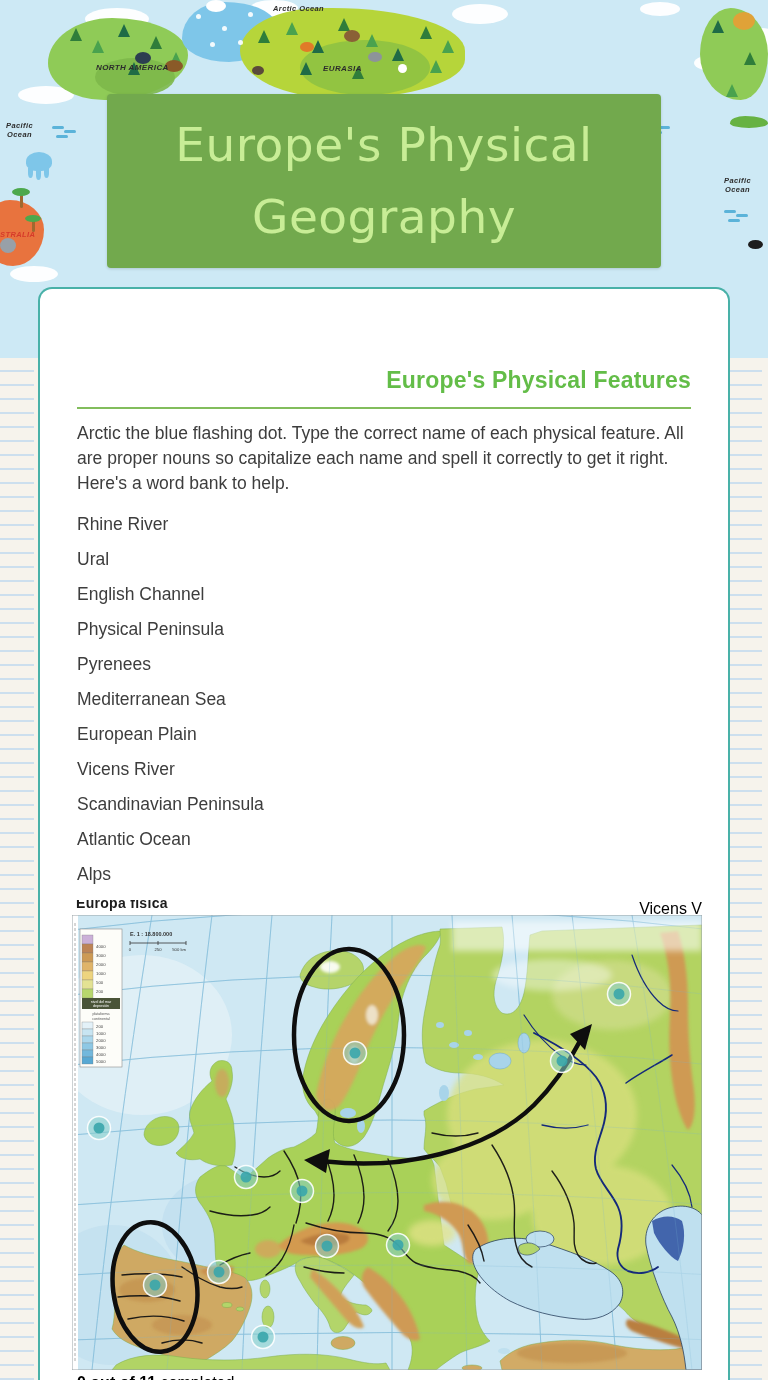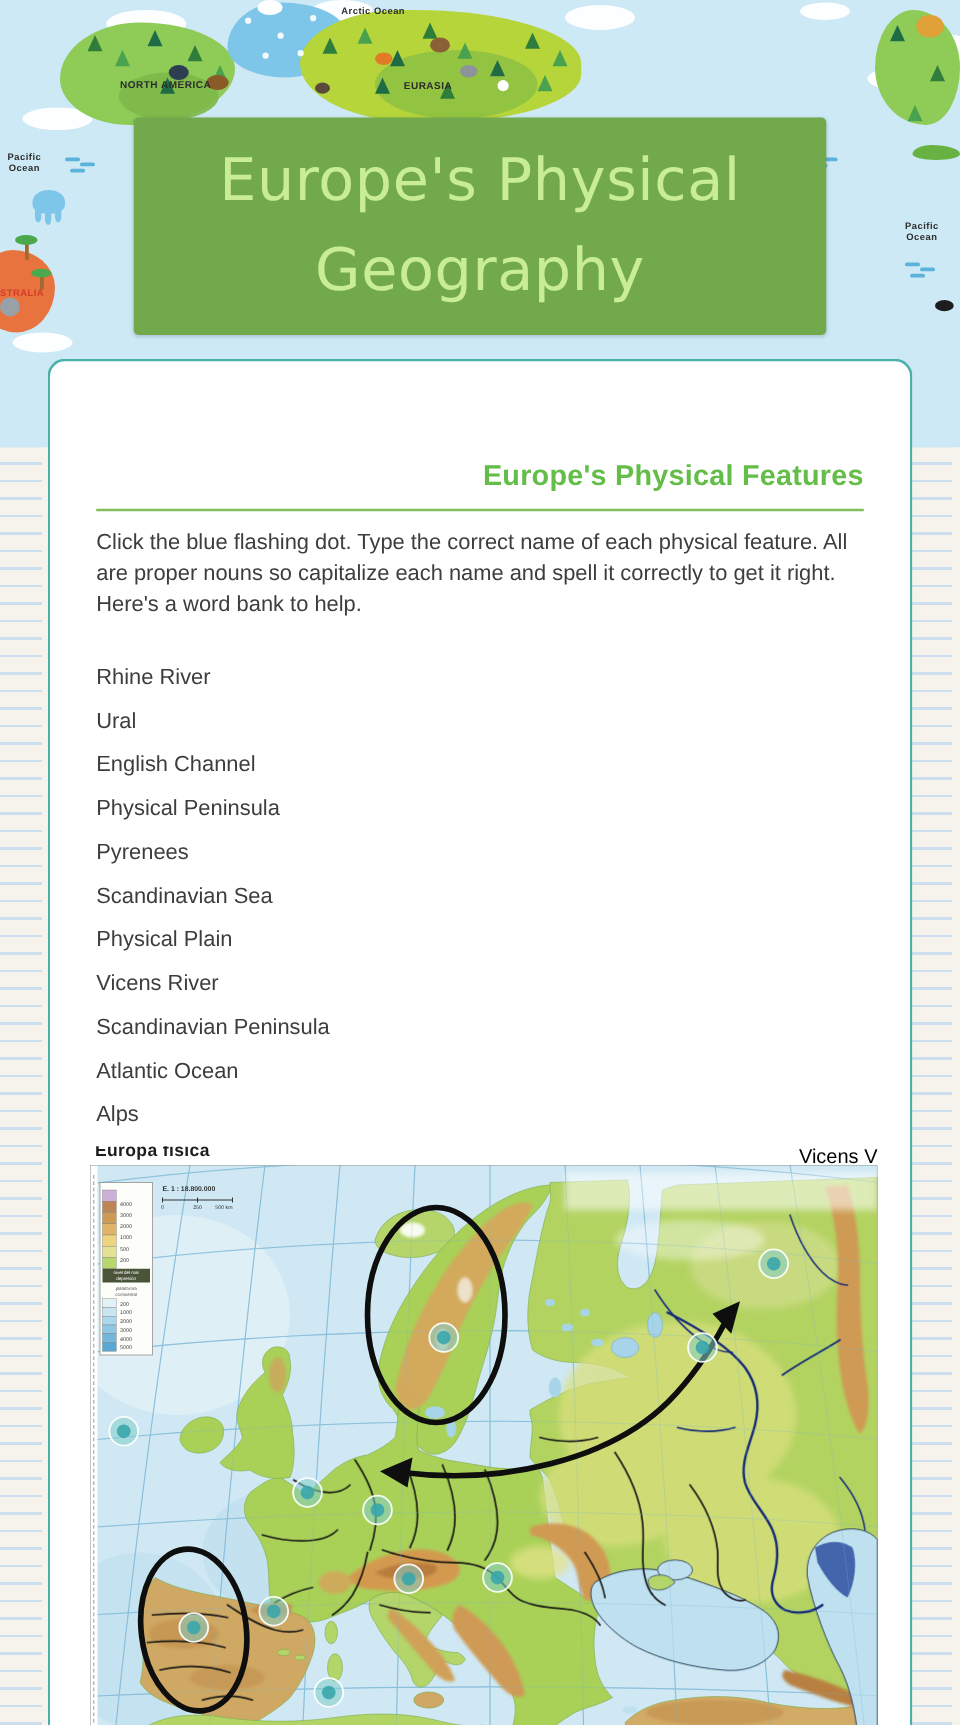--- a/index.html
+++ b/index.html
@@ -3,21 +3,21 @@
 <meta charset="utf-8">
 <style>
   * { margin:0; padding:0; box-sizing:border-box; }
   html,body { width:768px; height:1380px; overflow:hidden; background:#cde9f5;
     font-family:"Liberation Sans","DejaVu Sans",sans-serif; }
   .stage { position:relative; width:768px; height:1380px; }
 
   
   .banner { position:absolute; left:0; top:0; width:768px; height:358px; background:#cde9f5; overflow:hidden; }
   .blob { position:absolute; }
-  .map-label { position:absolute; color:#2c2c2c; font-weight:700; font-size:8px; letter-spacing:.4px; white-space:pre-line; text-align:center; line-height:1.25; }
+  .map-label { position:absolute; color:#2c2c2c; font-weight:700; font-size:8px; letter-spacing:.4px; white-space:pre-line; text-align:center; line-height:1.25;font-style:italic; }
   .map-label.small { font-size:7.5px; }
   .map-label.red { color:#d63a2a; }
   .title-card { position:absolute; left:107px; top:94px; width:554px; height:174px; background:#72a94d; border-radius:4px;
     display:flex; align-items:center; justify-content:center; text-align:center; box-shadow:0 1px 3px rgba(0,0,0,.15); }
   .title-card h1 { color:#c8ed96; font-size:47px; font-weight:500; line-height:72px; font-family:"DejaVu Sans",sans-serif; letter-spacing:.5px; padding:0 20px; }
 
   
   .paper { position:absolute; left:0; top:358px; width:768px; height:1022px;
     background-color:#f6f3ec;
     background-image:
@@ -25,21 +25,21 @@
       repeating-linear-gradient(180deg, rgba(0,0,0,0) 0 12px, #ccdfee 12px 14px);
   }
 
   
   .card { position:absolute; left:38px; top:287px; width:692px; height:1110px; background:#ffffff;
     border:2px solid #49b1a8; border-radius:14px 14px 0 0; border-bottom:none; overflow:hidden; }
   .card-inner { padding:78px 37px 0 37px; }
   .section-title { color:#63bd48; font-size:23px; font-weight:700; letter-spacing:.2px;text-align:right; }
   .rule { border:none; border-top:2px solid #82bd5c; margin:13px 0 12px 0; }
   .instructions { color:#3d3d3d; font-size:17.5px; line-height:25px; max-width:652px; }
-  .word-bank { list-style:none; margin-top:36px; }
+  .word-bank { list-style:none; margin-top:19px; }
   .word-bank li { color:#3d3d3d; font-size:17.5px; line-height:18px; margin-bottom:17px; }
 
   
   .map-block { margin:4px 0 0 -5px; width:630px; }
   .map-header { position:relative; height:15px; overflow:hidden; background:#fff; }
   .map-header .mtitle { position:absolute; left:4px; top:-5px; font-size:14px; font-weight:700; color:#1c1c1c; letter-spacing:.3px; }
   .map-header .pub { position:absolute; right:0; top:0; display:flex; align-items:center; gap:4px; }
   .map-header .pub .logo { width:10px; height:10px; background:#d depth;" }
   .map-header .pub .logo { width:10px; height:10px; background:#dd2b1c; display:inline-block; }
   .map-header .pub .pubtext { font-size:11px; font-weight:700; color:#1c1c1c; white-space:nowrap; }
@@ -141,29 +141,29 @@
       <h1>Europe's Physical Geography</h1>
     </div>
   </div>
 
   <div class="paper"></div>
 
   <div class="card">
     <div class="card-inner">
       <h2 class="section-title">Europe's Physical Features</h2>
       <hr class="rule">
-      <p class="instructions">Click the blue flashing dot. Type the correct name of each physical feature. All are proper nouns so capitalize each name and spell it correctly to get it right. Here's a word bank to help.</p>
+      <p class="instructions">Arctic the blue flashing dot. Type the correct name of each physical feature. All are proper nouns so capitalize each name and spell it correctly to get it right. Here's a word bank to help.</p>
       <ul class="word-bank" id="word-bank">
           <li>Rhine River</li>
           <li>Ural</li>
           <li>English Channel</li>
           <li>Physical Peninsula</li>
           <li>Pyrenees</li>
-          <li>Scandinavian Sea</li>
-          <li>Physical Plain</li>
+          <li>Mediterranean Sea</li>
+          <li>European Plain</li>
           <li>Vicens River</li>
           <li>Scandinavian Peninsula</li>
           <li>Atlantic Ocean</li>
           <li>Alps</li>
         </ul>
 
       <div class="map-block">
         <div class="map-header">
           <span class="mtitle">Europa física</span>
           <span class="pub">

